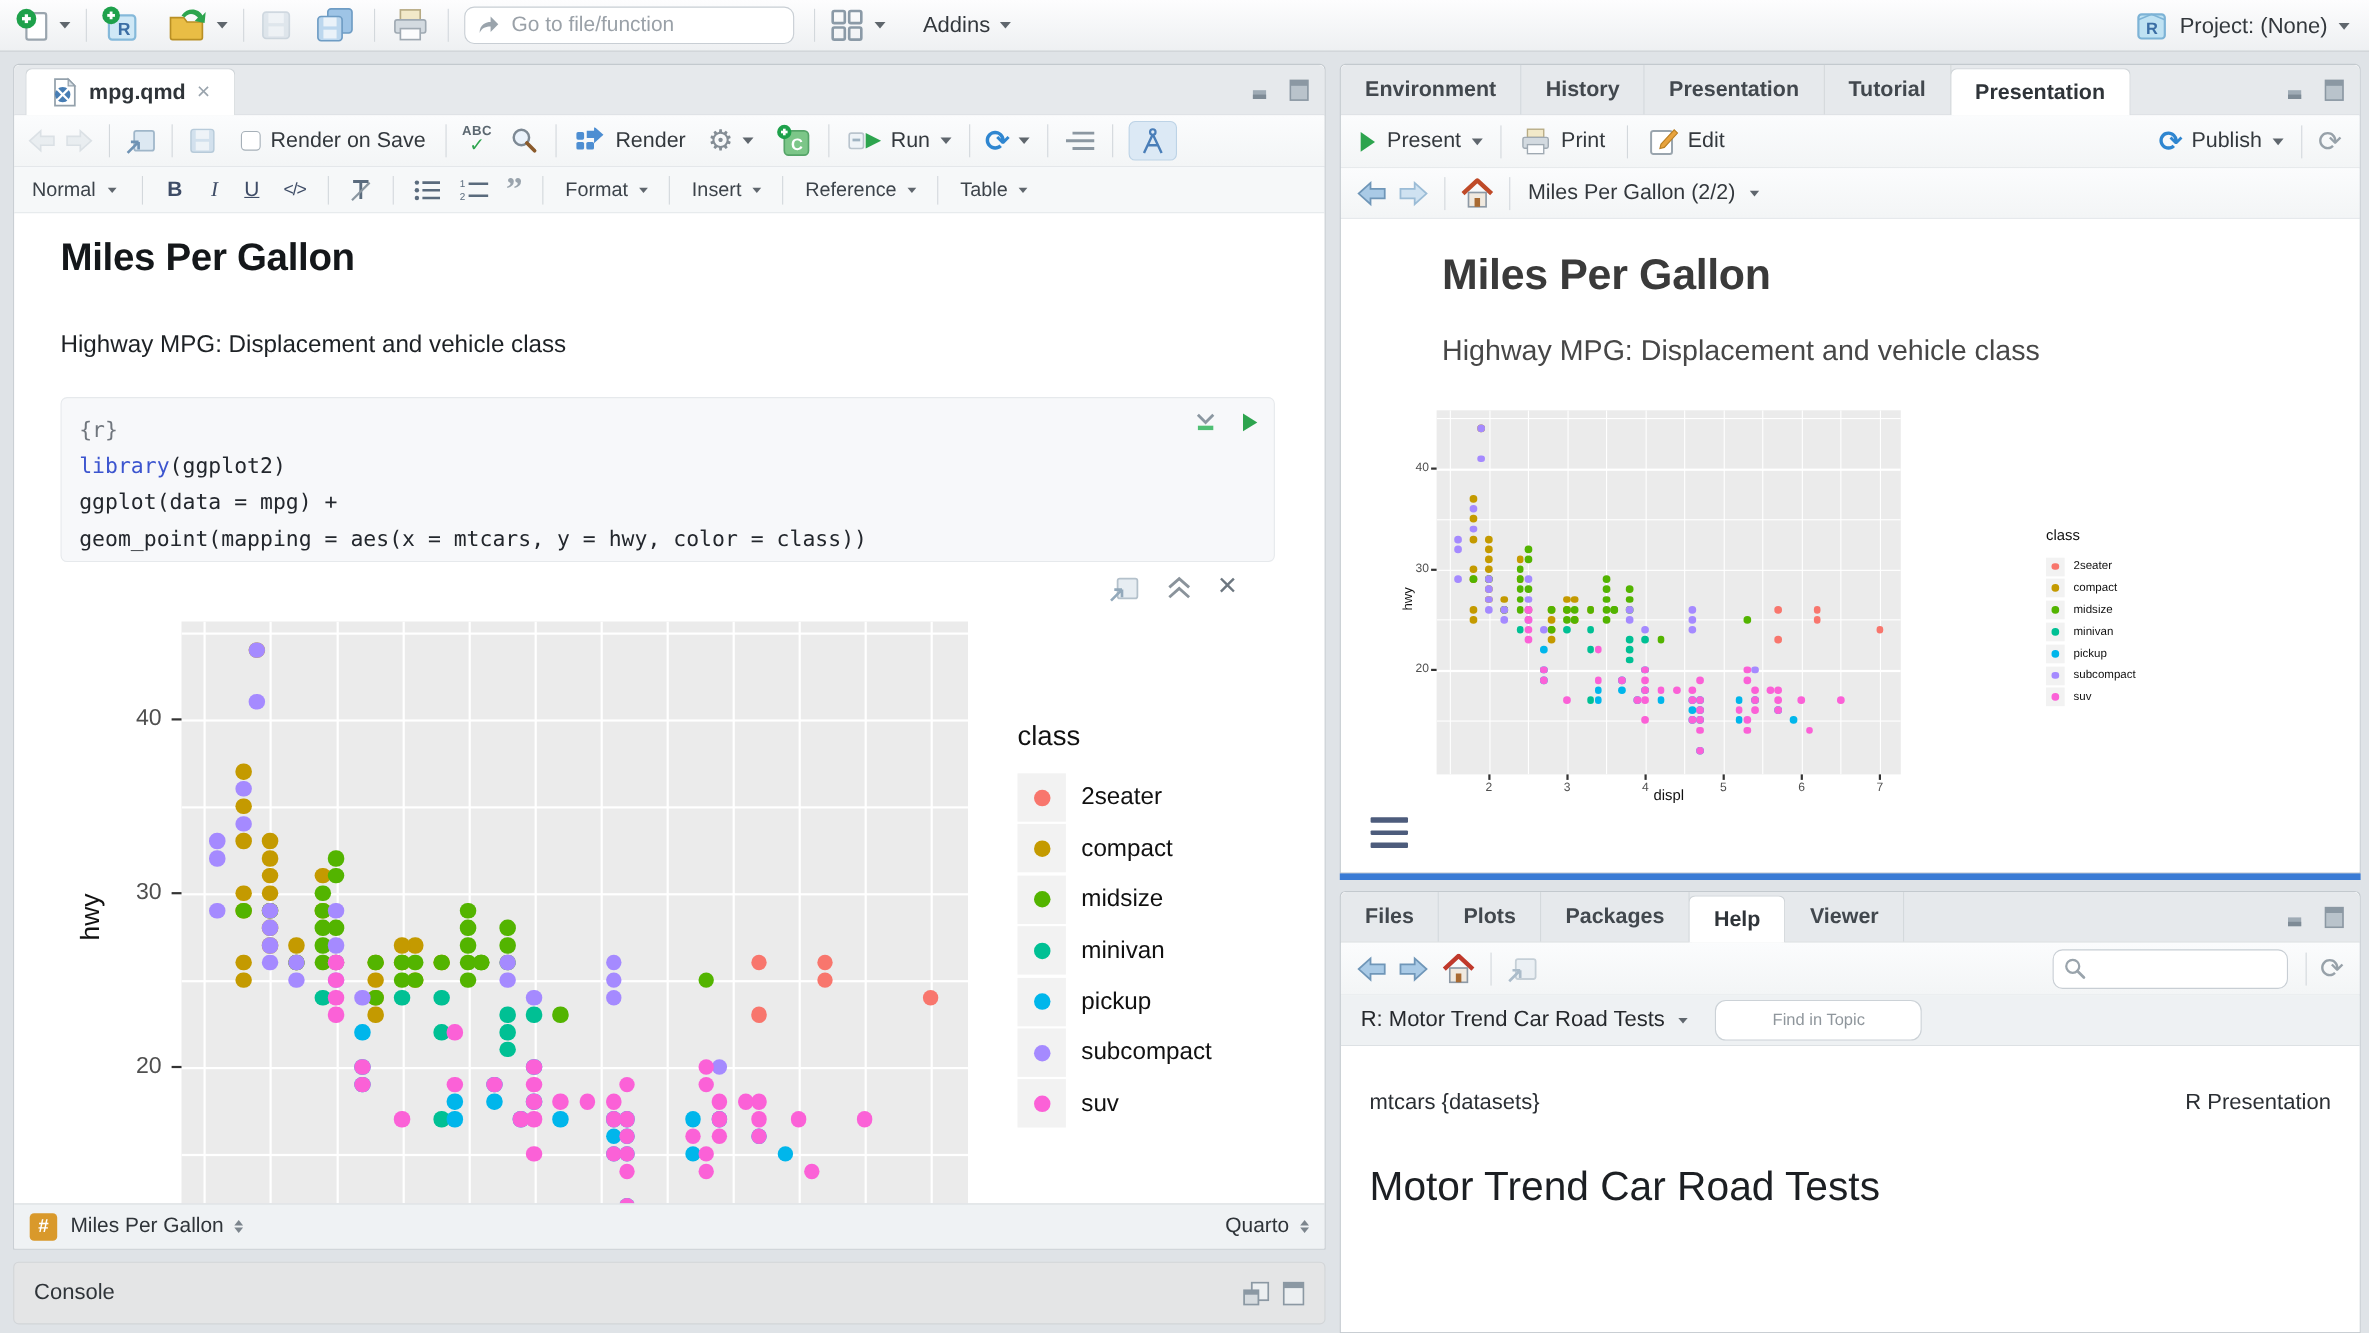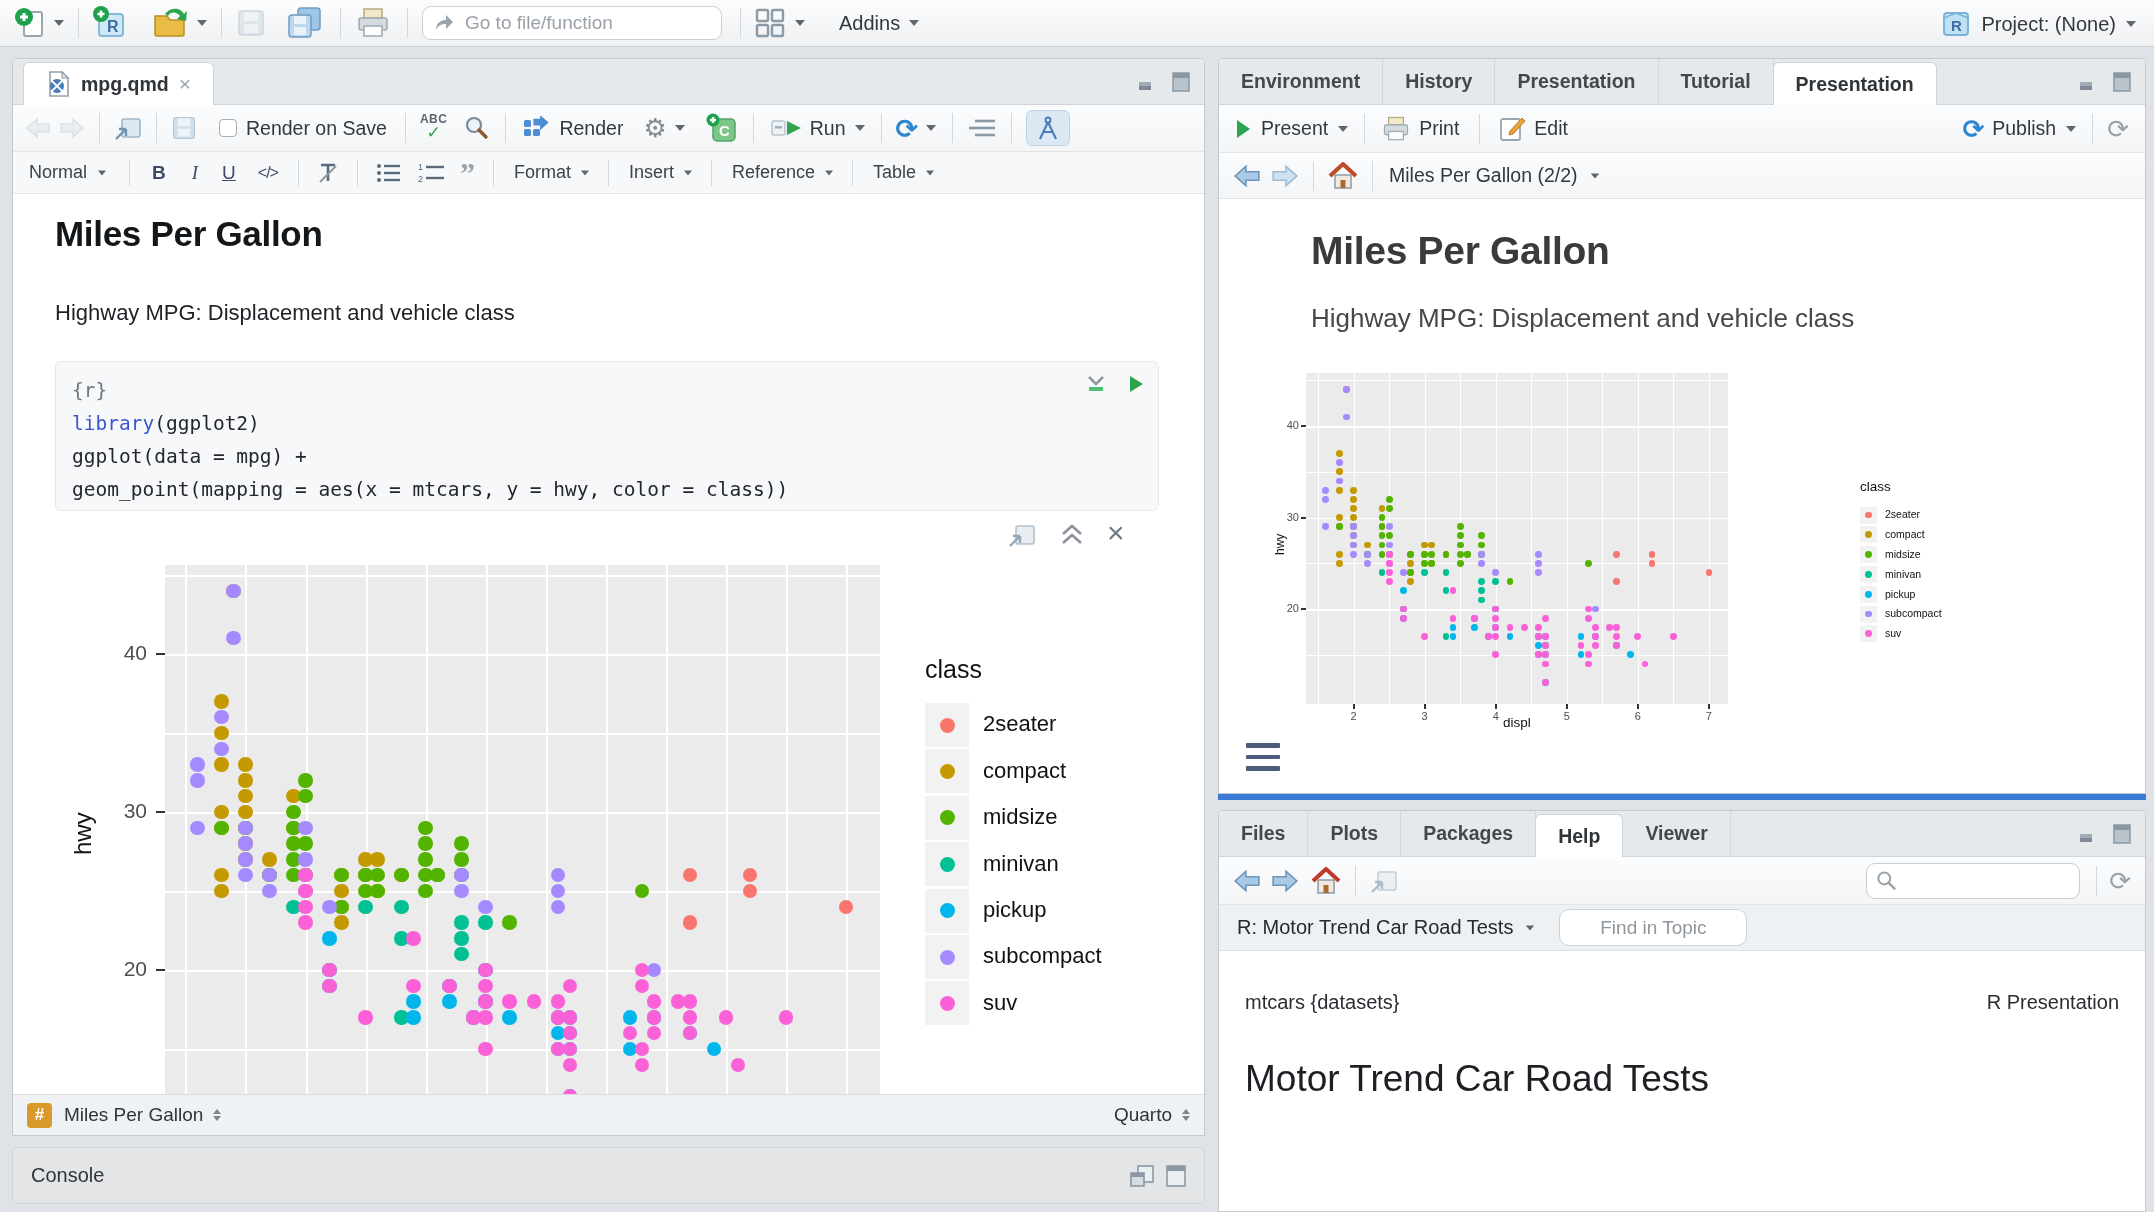--- a/index.html
+++ b/index.html
@@ -80,21 +80,21 @@
     background:linear-gradient(#fbfcfd,#f3f5f6); border-bottom:1px solid #e1e5e8;
     display:flex; align-items:center; }
   .slide-title { font-size:39px; font-weight:bold; color:#3a3a3a; letter-spacing:-0.3px; }
   .slide-sub { font-size:26px; color:#474747; }
   .hamburger div { width:34px; height:4.5px; background:#4d5c7c; border-radius:1px; margin-bottom:7px; }
   .blue-divider { left:1218px; top:794px; width:928px; height:6px; background:#3a7bd5; }
 
   .topic-bar { position:absolute; left:0; right:0; top:94px; height:46px; background:#eef1f3;
     border-bottom:1px solid #dde1e4; display:flex; align-items:center; padding:0 18px; }
   .find-input { width:188px; height:37px; border:1px solid #ccd2d7; border-radius:10px; background:#fff;
-    font-size:19px; color:#8f969c; display:flex; align-items:center; justify-content:center; }
+    font-size:15px; color:#8f969c; display:flex; align-items:center; justify-content:center; }
   .search-box { width:214px; height:36px; background:#fff; border:1px solid #c8ced4; border-radius:9px;
     display:flex; align-items:center; padding:0 8px; }
   .help-meta { font-size:20px; color:#2a2e33; }
   .help-title { font-size:37px; color:#1c1f23; font-weight:normal; }
   .help-section { font-size:26px; font-weight:bold; color:#4b4b4b; }
 
   .winbtn { display:inline-block; }
   svg { display:block; }
 </style>
 </head>

